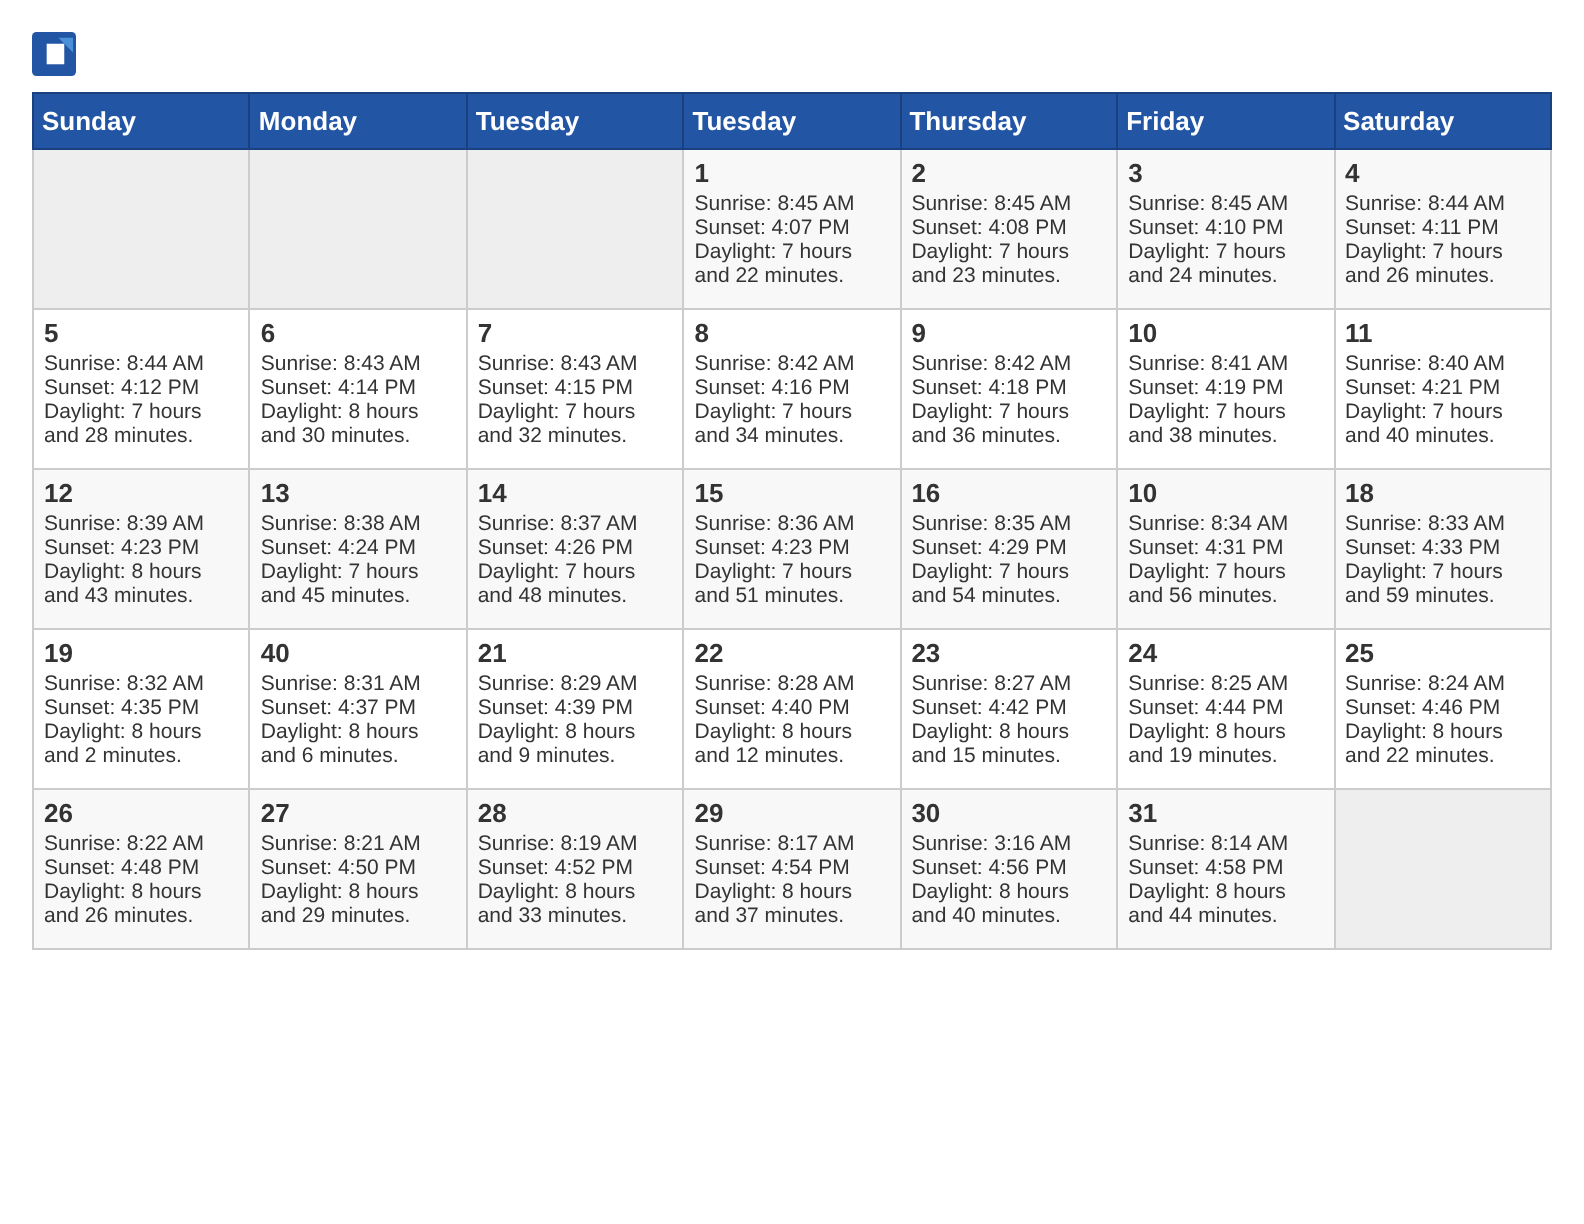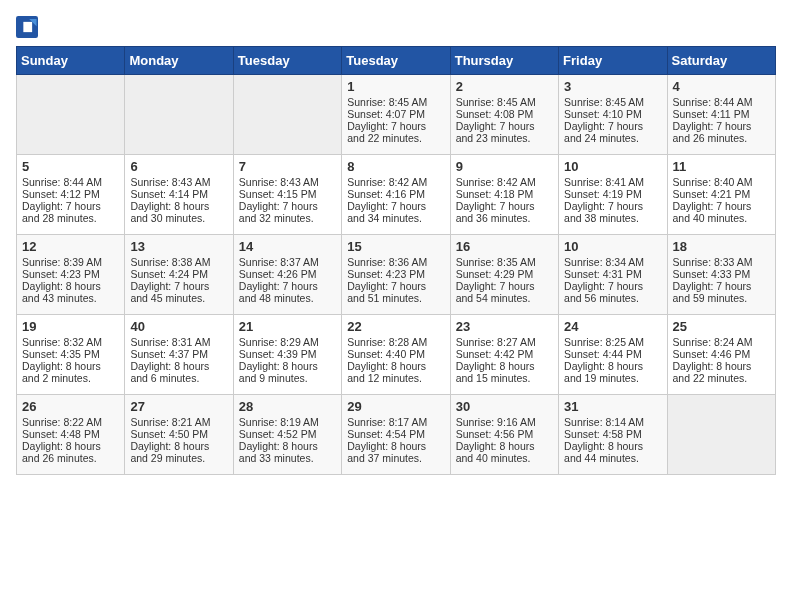--- a/index.html
+++ b/index.html
@@ -141,18 +141,18 @@
         <td><span class="day-number">22</span><span>Sunrise: 8:28 AM</span><br><span>Sunset: 4:40 PM</span><br><span>Daylight: 8 hours and 12 minutes.</span></td>
         <td><span class="day-number">23</span><span>Sunrise: 8:27 AM</span><br><span>Sunset: 4:42 PM</span><br><span>Daylight: 8 hours and 15 minutes.</span></td>
         <td><span class="day-number">24</span><span>Sunrise: 8:25 AM</span><br><span>Sunset: 4:44 PM</span><br><span>Daylight: 8 hours and 19 minutes.</span></td>
         <td><span class="day-number">25</span><span>Sunrise: 8:24 AM</span><br><span>Sunset: 4:46 PM</span><br><span>Daylight: 8 hours and 22 minutes.</span></td>
       </tr>
       <tr>
         <td><span class="day-number">26</span><span>Sunrise: 8:22 AM</span><br><span>Sunset: 4:48 PM</span><br><span>Daylight: 8 hours and 26 minutes.</span></td>
         <td><span class="day-number">27</span><span>Sunrise: 8:21 AM</span><br><span>Sunset: 4:50 PM</span><br><span>Daylight: 8 hours and 29 minutes.</span></td>
         <td><span class="day-number">28</span><span>Sunrise: 8:19 AM</span><br><span>Sunset: 4:52 PM</span><br><span>Daylight: 8 hours and 33 minutes.</span></td>
         <td><span class="day-number">29</span><span>Sunrise: 8:17 AM</span><br><span>Sunset: 4:54 PM</span><br><span>Daylight: 8 hours and 37 minutes.</span></td>
-        <td><span class="day-number">30</span><span>Sunrise: 9:16 AM</span><br><span>Sunset: 4:56 PM</span><br><span>Daylight: 8 hours and 40 minutes.</span></td>
+        <td><span class="day-number">30</span><span>Sunrise: 3:16 AM</span><br><span>Sunset: 4:56 PM</span><br><span>Daylight: 8 hours and 40 minutes.</span></td>
         <td><span class="day-number">31</span><span>Sunrise: 8:14 AM</span><br><span>Sunset: 4:58 PM</span><br><span>Daylight: 8 hours and 44 minutes.</span></td>
         <td class="empty-cell"></td>
       </tr>
     </tbody>
 </table>
 
 </body></html>

